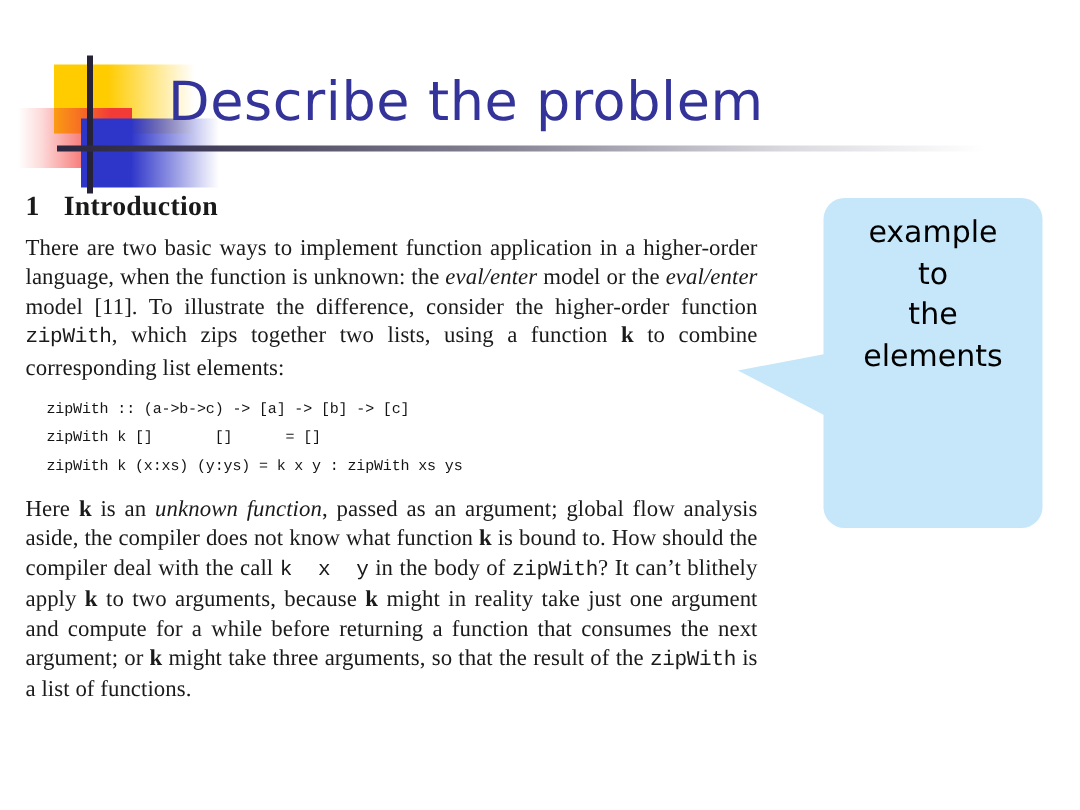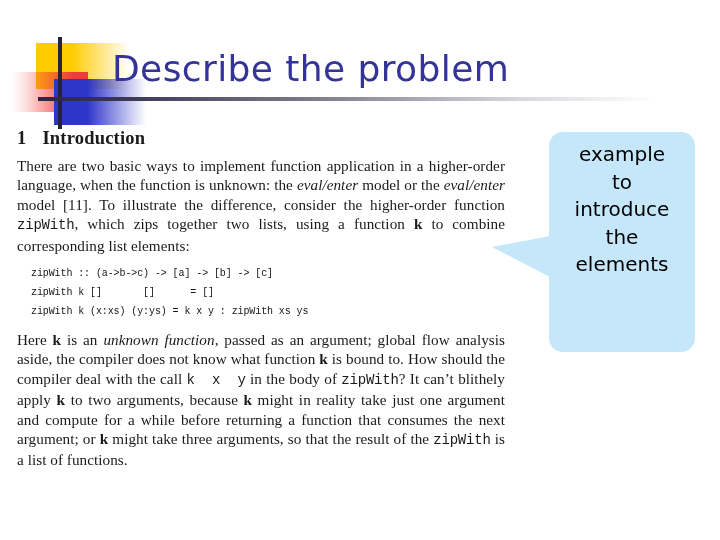--- a/index.html
+++ b/index.html
@@ -195,17 +195,16 @@
     list of functions.
   </p>
 </div>
 
 <div id="callout">
   <div id="callout-body" style="background: rgb(197, 231, 249);"></div>
   <div id="callout-tail" style="border-right-color: rgb(197, 231, 249);"></div>
   <div id="callout-text" style="color: rgb(0, 0, 0);">
       <span>example</span>
       <span>to</span>
-      <span>introduce</span>
       <span>the</span>
       <span>elements</span>
     </div>
 </div>
 
 </body></html>

